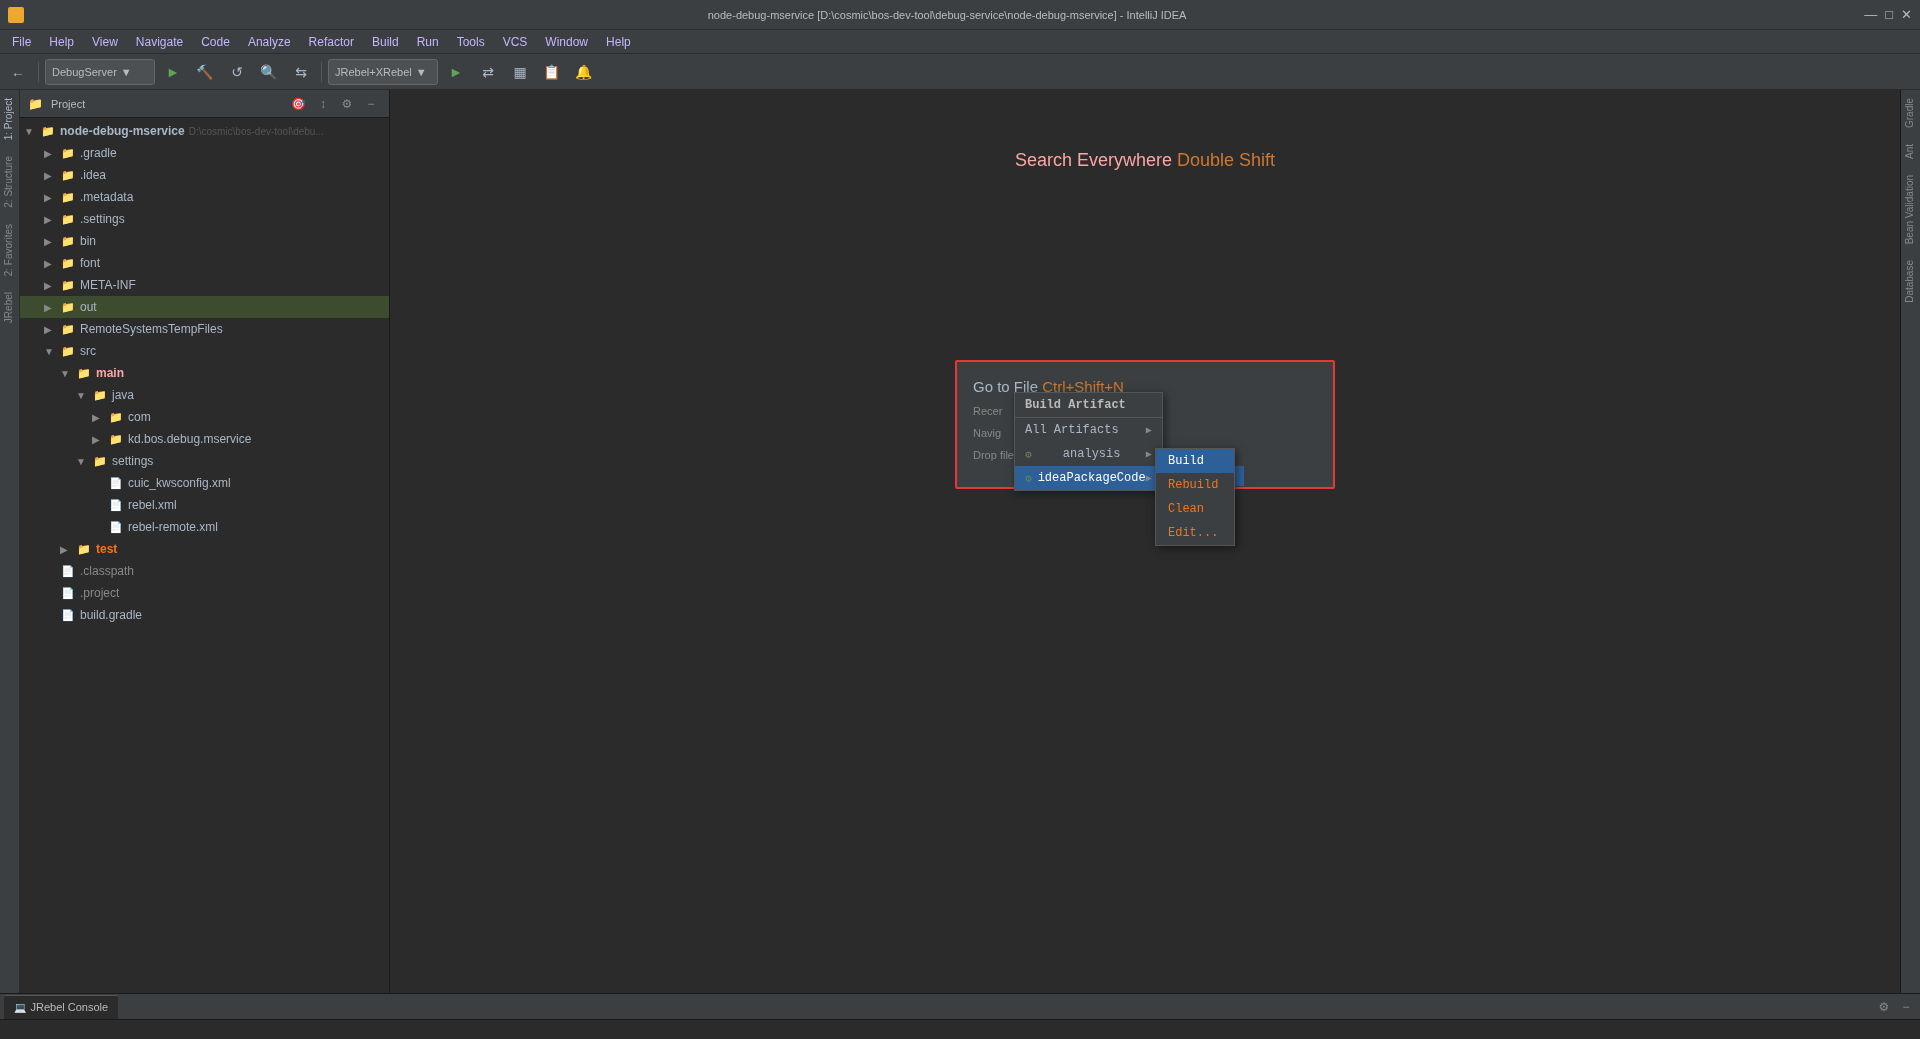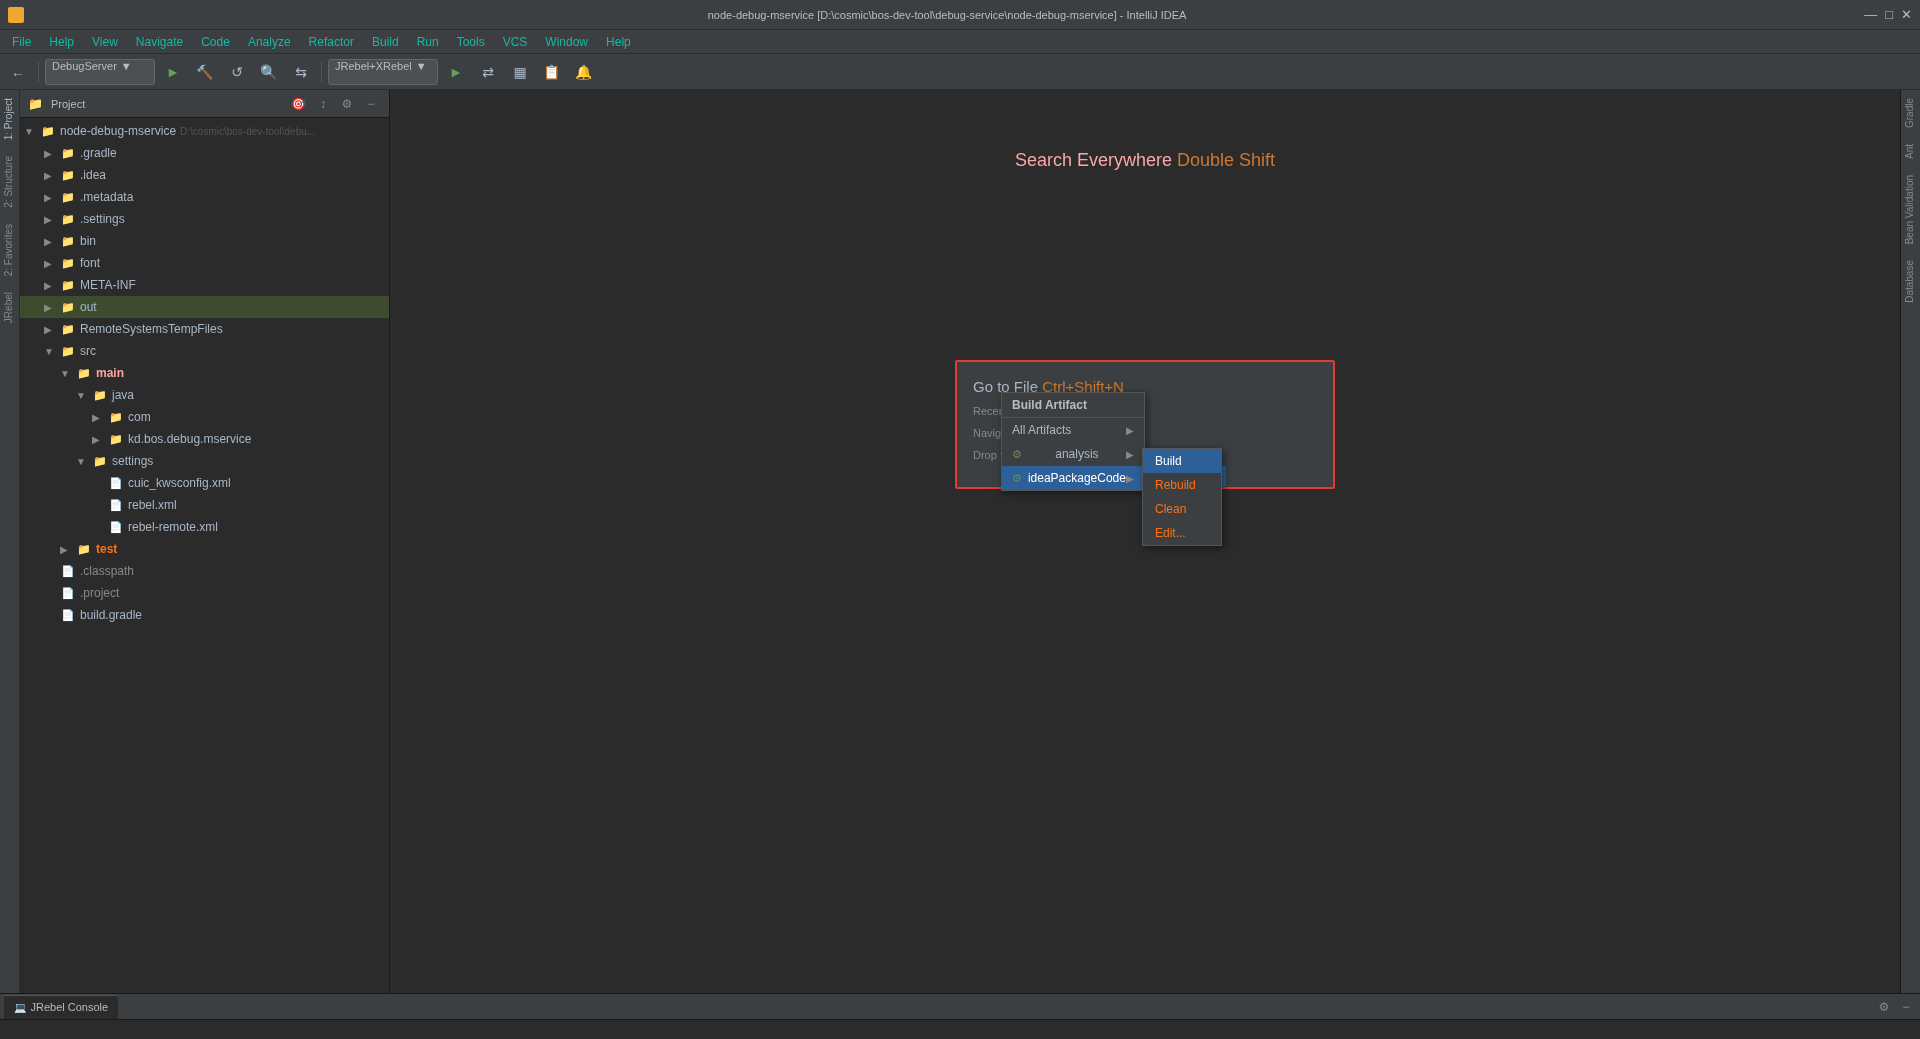--- a/index.html
+++ b/index.html
@@ -54,21 +54,21 @@
       height: 24px;
       display: flex;
       align-items: center;
       padding: 0 4px;
       border-bottom: 1px solid #2b2b2b;
       gap: 2px;
     }
     .menu-item {
       padding: 2px 8px;
       cursor: pointer;
-      color: #14b8a6;
+      color: #c4b5fd;
       font-size: 12px;
       border-radius: 2px;
     }
 
     
     #toolbar {
       background: #3c3f41;
       height: 36px;
       display: flex;
       align-items: center;
@@ -92,21 +92,21 @@
       height: 20px;
       background: #555;
       margin: 0 2px;
     }
     .toolbar-dropdown {
       background: #4c5052;
       border: 1px solid #666;
       border-radius: 3px;
       height: 26px;
       display: flex;
-      align-items: flex-start;
+      align-items: center;
       padding: 0 6px;
       cursor: pointer;
       color: #bbb;
       font-size: 11px;
       min-width: 110px;
       gap: 4px;
     }
 
     
     #main-layout {
@@ -255,26 +255,27 @@
     }
     .dialog-label {
       color: #888;
       font-size: 11px;
     }
 
     
     #build-artifact-menu {
       position: absolute;
       top: 30px;
-      left: 44px;
+      left: 57px;
       background: #3c3f41;
       border: 1px solid #555;
       box-shadow: 2px 2px 8px rgba(0,0,0,0.5);
       min-width: 140px;
       z-index: 100;
+      font-family: Liberation Mono, monospace;
     }
     .menu-popup-header {
       background: #3c3f41;
       padding: 5px 10px;
       font-size: 12px;
       color: #bbb;
       border-bottom: 1px solid #555;
       font-weight: bold;
     }
     .menu-popup-item {
@@ -440,21 +441,21 @@
       <div class="panel-icon-btn">🎯</div>
       <div class="panel-icon-btn">↕</div>
       <div class="panel-icon-btn">⚙</div>
       <div class="panel-icon-btn">−</div>
     </div>
     <div id="project-tree">
 
       <div class="tree-item" style="padding-left:4px;">
         <span class="tree-arrow">▼</span>
         <span class="tree-icon folder-icon">📁</span>
-        <span style="font-weight:normal;">node-debug-mservice</span>
+        <span style="font-weight:bold;">node-debug-mservice</span>
         <span style="color:#555; margin-left:4px; font-size:10px;">D:\cosmic\bos-dev-tool\debu...</span>
       </div>
 
       <div class="tree-item" style="padding-left:24px;">
         <span class="tree-arrow">▶</span>
         <span class="tree-icon folder-icon">📁</span>
         <span>.gradle</span>
       </div>
 
       <div class="tree-item" style="padding-left:24px;">

